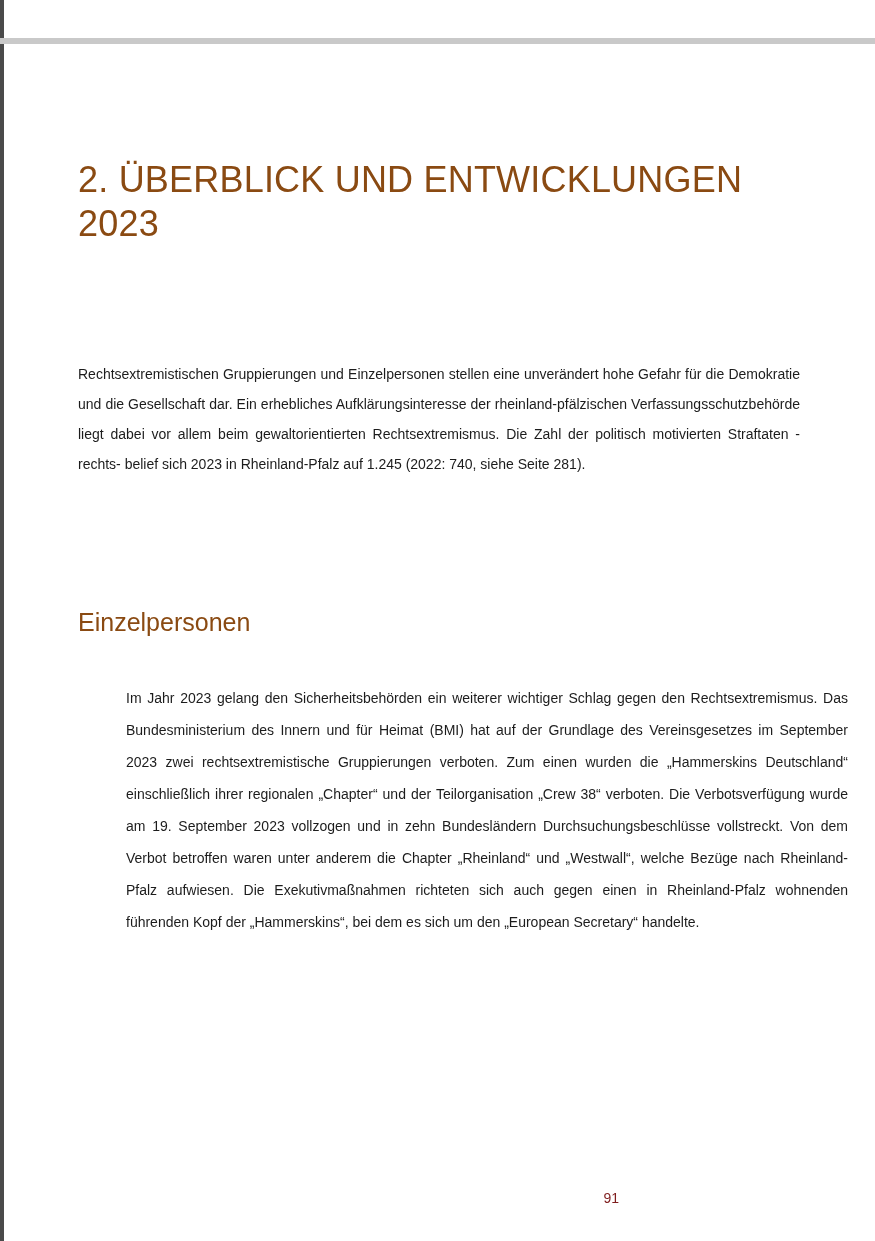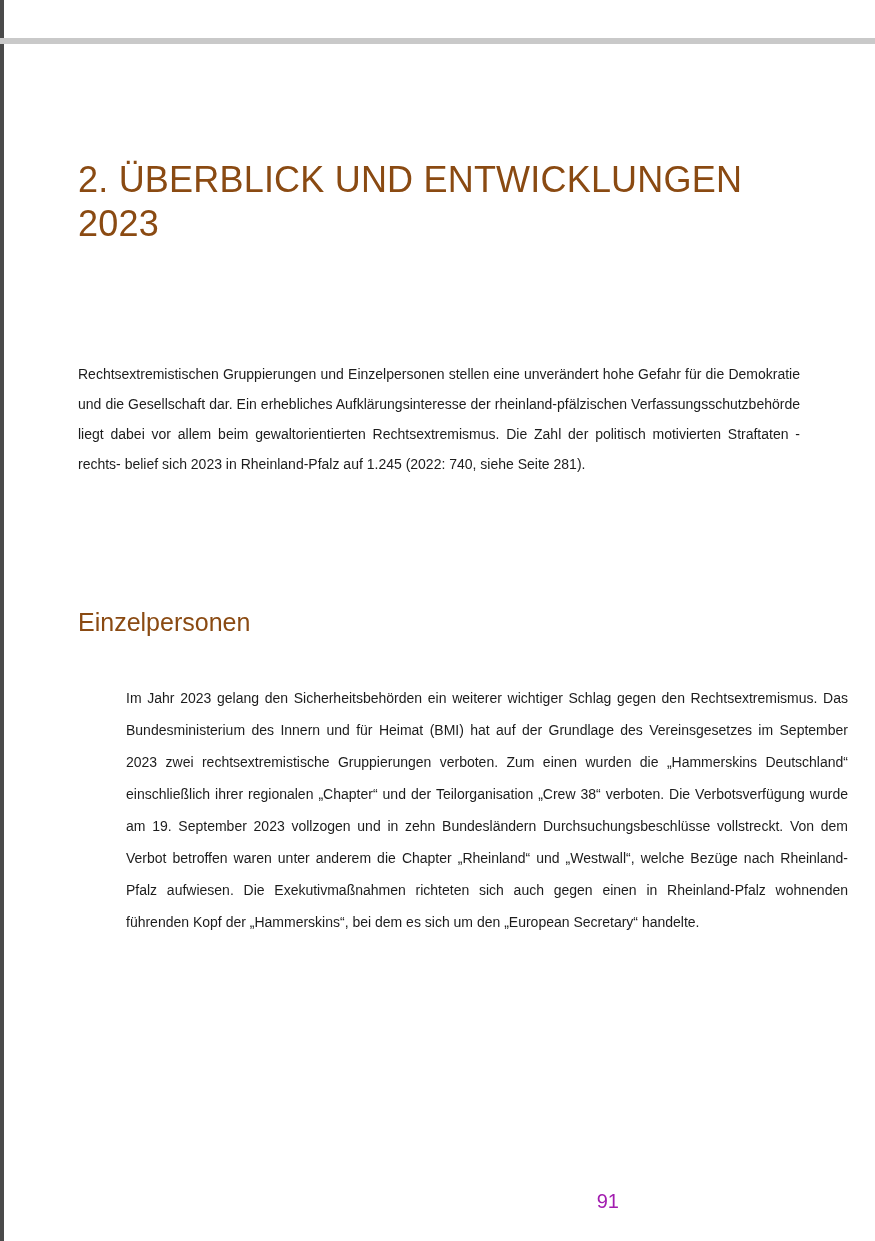--- a/index.html
+++ b/index.html
@@ -107,22 +107,22 @@
     color: #1c1c1c;
     text-align: justify;
     text-justify: inter-word;
     margin-left: 48px;
   }
 
   .page-number {
     position: absolute;
     top: 1190px;
     right: 78px;
-    font-size: 20px;
-    color: #a21caf;
+    font-size: 14px;
+    color: #7f1d1d;
   }
 </style>
 </head>
 <body>
 
 <div class="page">
 
   <div class="left-band"></div>
   <div class="left-band-dark"></div>
 

